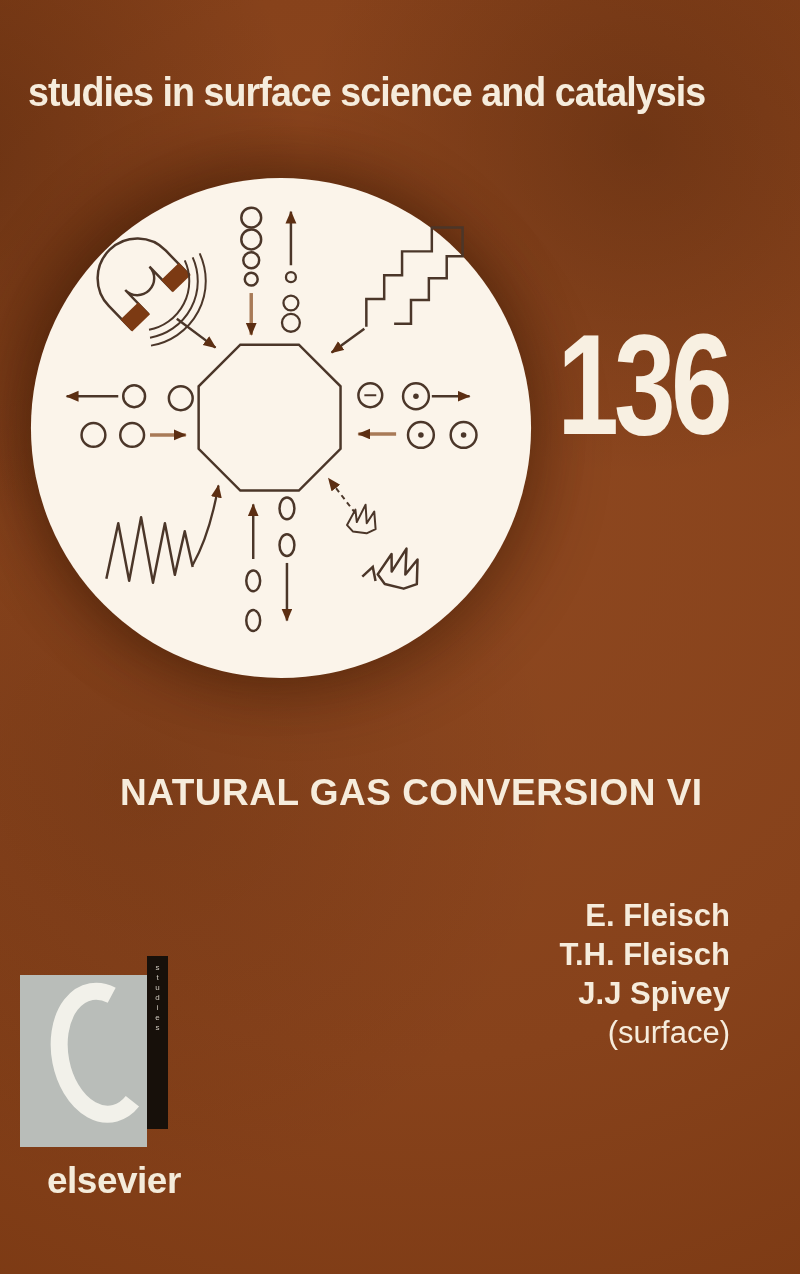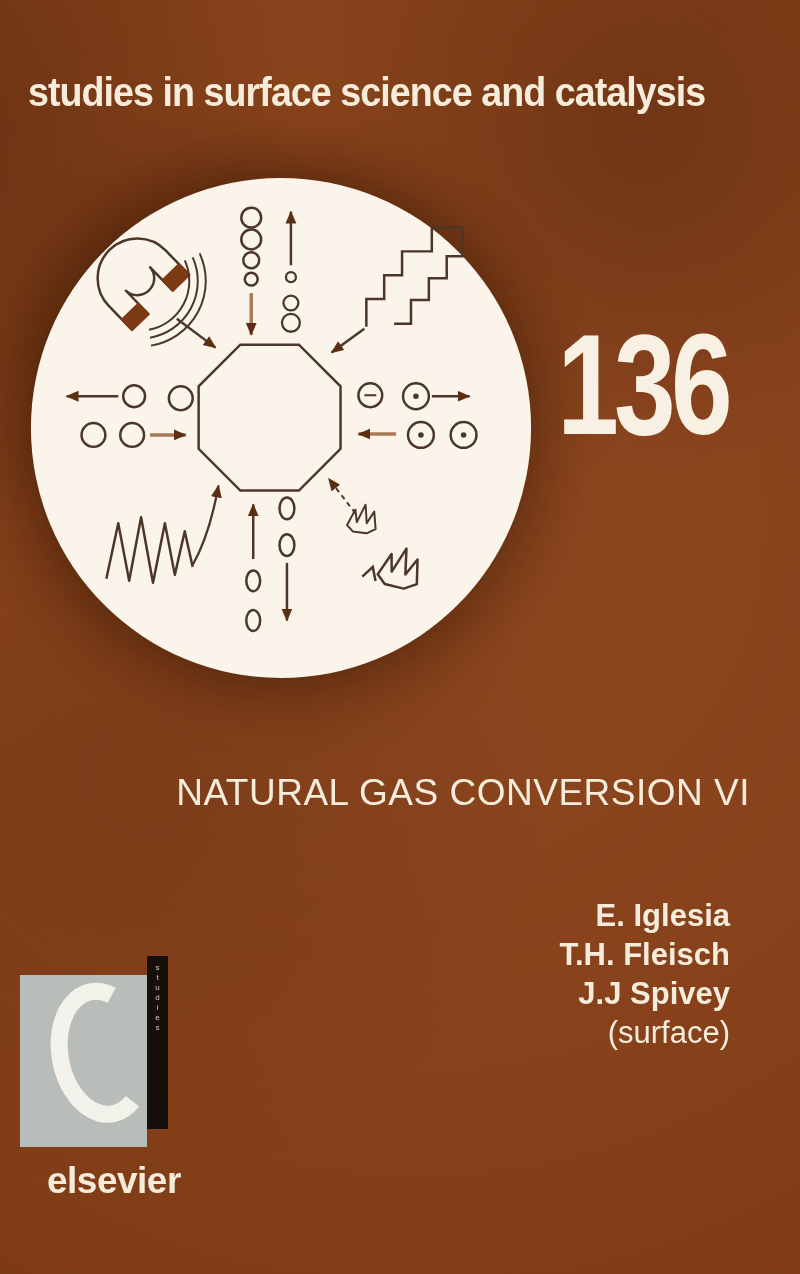--- a/index.html
+++ b/index.html
@@ -21,22 +21,22 @@
     position:absolute;left:33px;top:180px;width:496px;height:496px;border-radius:50%;
     box-shadow:-14px -12px 60px 8px rgba(50,20,2,.45), 14px 16px 60px 8px rgba(50,20,2,.28);
   }
   .emblem-svg{position:absolute;left:23px;top:170px;}
   .volume-number{
     position:absolute;right:72px;top:314px;line-height:1;
     font-size:142px;font-weight:700;color:#F8F0E2;letter-spacing:-6px;
     transform:scaleX(.78);transform-origin:right top;
   }
   .book-title{
-    position:absolute;left:130px;top:772px;width:620px;text-align:right;
-    font-size:37px;font-weight:400;letter-spacing:.5px;color:#F6ECDC;white-space:nowrap;
+    position:absolute;left:120px;top:772px;width:620px;text-align:left;
+    font-size:37px;font-weight:700;letter-spacing:.5px;color:#F6ECDC;white-space:nowrap;
   }
   .editors{
     position:absolute;right:70px;top:896px;text-align:right;
     color:#F6ECDC;font-weight:700;font-size:31px;line-height:39px;
   }
   .editors .suffix{font-weight:400;font-size:31px;}
   .logo-box{position:absolute;left:20px;top:975px;width:127px;height:172px;}
   .spine-bar{
     position:absolute;left:147px;top:956px;width:21px;height:173px;background:#17100A;
     box-sizing:border-box;padding-top:7px;text-align:center;
@@ -152,21 +152,21 @@
       <path d="M2,26 L7,9 L11,21 L16,2 L21,20 L26,7 L31,24 L23,30 L9,31 Z" fill="none" stroke="#4B3629" stroke-width="1.8" stroke-linejoin="round"></path>
       <path d="M-8,31 l5,-9 l5,9" fill="none" stroke="#4B3629" stroke-width="1.8"></path>
     </g>
   </svg>
 
   <div class="volume-number">136</div>
 
   <div class="book-title">NATURAL GAS CONVERSION VI</div>
 
   <div class="editors">
-    <div>E. Iglesia</div>
+    <div>E. Fleisch</div>
     <div>T.H. Fleisch</div>
     <div>J.J Spivey</div>
     <div class="suffix">(surface)</div>
   </div>
 
   <svg class="logo-box" width="127" height="172" viewBox="0 0 127 172">
     <rect x="0" y="0" width="127" height="172" fill="#B9BDB9"></rect>
     <g transform="rotate(-10 64 82)">
       <path d="M102,26 A42,62 0 1 0 104,134" fill="none" stroke="#F2F1EA" stroke-width="17"></path>
     </g>

